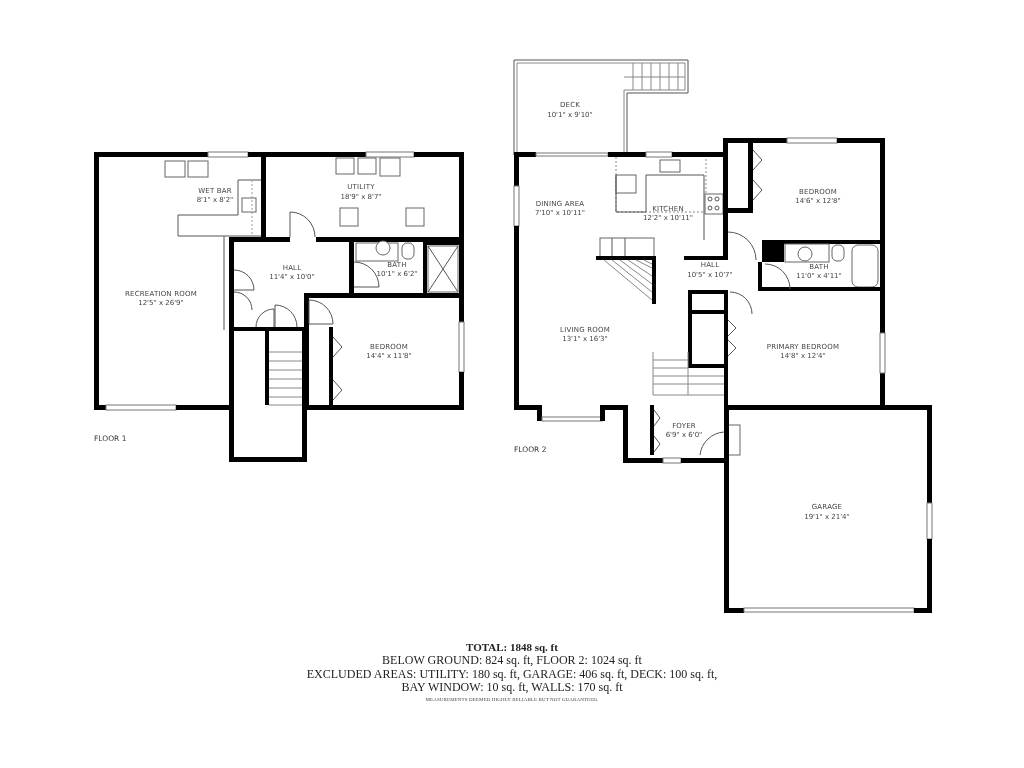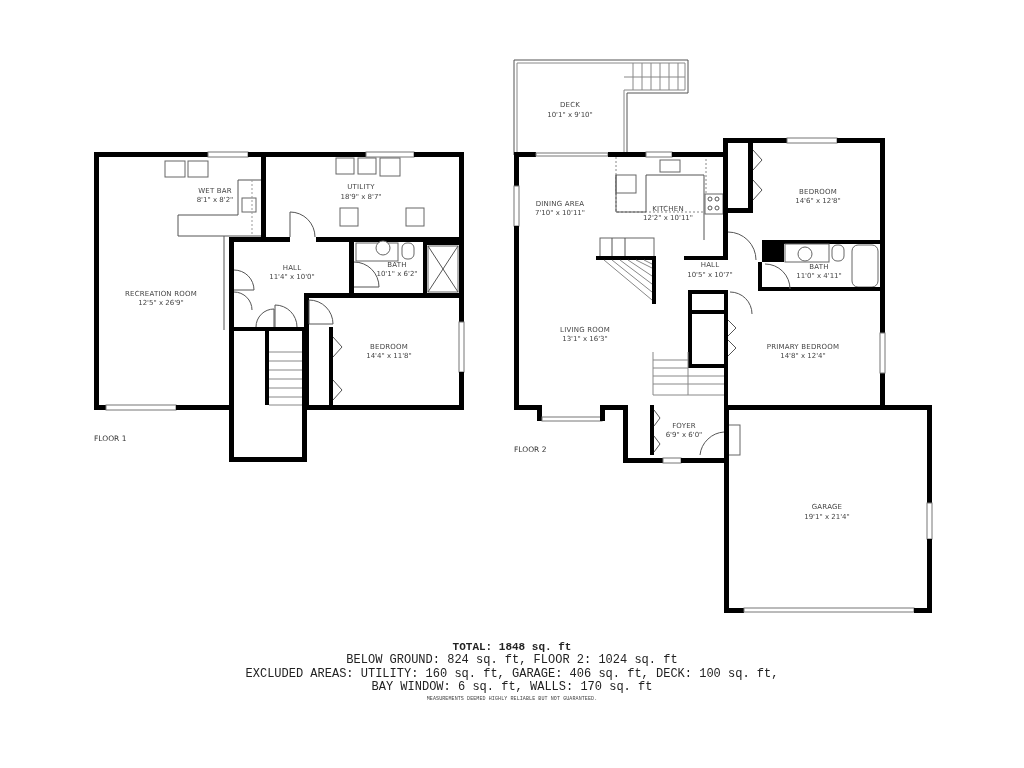--- a/index.html
+++ b/index.html
@@ -6,21 +6,21 @@
   body { width: 1024px; height: 768px; position: relative; overflow: hidden; font-family: "DejaVu Sans", sans-serif; }
   svg { position: absolute; left: 0; top: 0; }
   .wall { fill: #000; }
   .thin { stroke: #555; stroke-width: 1; fill: none; }
   .thin2 { stroke: #888; stroke-width: 1; fill: none; }
   .win { fill: #fff; stroke: #777; stroke-width: 1; }
   .fix { fill: #fff; stroke: #666; stroke-width: 1; }
   .room-name { font-family: "DejaVu Sans", sans-serif; font-size: 7px; fill: #444; text-anchor: middle; letter-spacing: 0.2px; }
   .room-dim { font-family: "DejaVu Sans", sans-serif; font-size: 7px; fill: #444; text-anchor: middle; }
   .floor-label { font-family: "DejaVu Sans", sans-serif; font-size: 7.5px; fill: #333; }
-  .summary { position: absolute; left: 0; top: 641px; width: 1024px; text-align: center; color: #222; font-family: Liberation Mono, monospace; }
+  .summary { position: absolute; left: 0; top: 641px; width: 1024px; text-align: center; color: #222; font-family: Liberation Serif, serif; }
   .summary .total { font-weight: bold; font-size: 11px; line-height: 13px; }
   .summary .line { font-size: 12px; line-height: 13.5px; }
   .summary .disclaimer { font-size: 5px; line-height: 9px; color: #444; letter-spacing: 0.1px; }
 </style>
 </head>
 <body>
 
 <svg width="1024" height="768" viewBox="0 0 1024 768">
 
   <g>
@@ -247,16 +247,16 @@
   <text class="room-dim" x="803" y="358">14'8" x 12'4"</text>
   <text class="room-name" x="684" y="428">FOYER</text>
   <text class="room-dim" x="684" y="437">6'9" x 6'0"</text>
   <text class="room-name" x="827" y="509">GARAGE</text>
   <text class="room-dim" x="827" y="519">19'1" x 21'4"</text>
 </svg>
 
 <div class="summary">
   <div class="total">TOTAL: 1848 sq. ft</div>
   <div class="line">BELOW GROUND: 824 sq. ft, FLOOR 2: 1024 sq. ft</div>
-  <div class="line">EXCLUDED AREAS: UTILITY: 160 sq. ft, GARAGE: 406 sq. ft, DECK: 100 sq. ft,</div>
-  <div class="line">BAY WINDOW: 6 sq. ft, WALLS: 170 sq. ft</div>
+  <div class="line">EXCLUDED AREAS: UTILITY: 180 sq. ft, GARAGE: 406 sq. ft, DECK: 100 sq. ft,</div>
+  <div class="line">BAY WINDOW: 10 sq. ft, WALLS: 170 sq. ft</div>
   <div class="disclaimer">MEASUREMENTS DEEMED HIGHLY RELIABLE BUT NOT GUARANTEED.</div>
 </div>
 
 </body></html>

